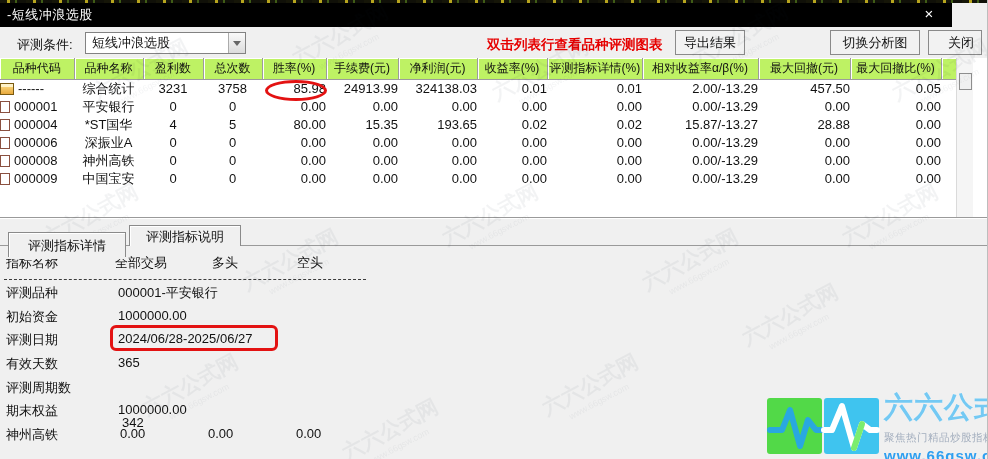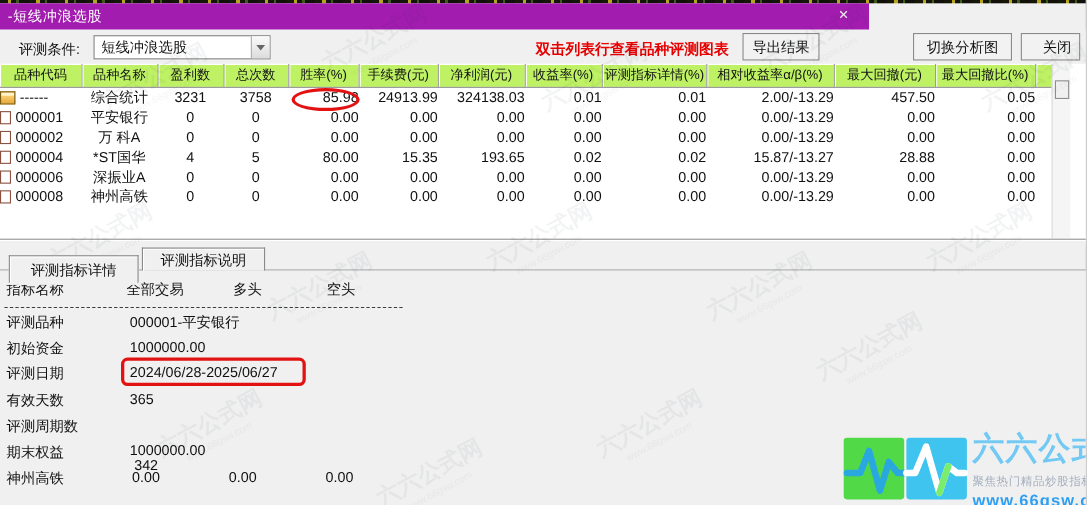--- a/index.html
+++ b/index.html
@@ -8,22 +8,22 @@
     position:relative; width:988px; height:459px; overflow:hidden;
     background:#f0f0f0; font-family:"Liberation Sans","DejaVu Sans",sans-serif;
     font-size:13px; color:#111; border-right:1px solid #bdbdbd;
   }
   
   .top-strip{
     position:absolute; left:0; top:0; width:988px; height:3px;
     background:repeating-linear-gradient(90deg,#161608 0 7px,#b7a51e 7px 10px,#14140a 10px 15px,#3f5c16 15px 17px,#101008 17px 26px);
   }
   .titlebar{
-    position:absolute; left:0; top:3px; width:790px; height:24px;
-    background:#a21caf; color:#fff; display:flex; align-items:center;
+    position:absolute; left:0; top:3px; width:952px; height:24px;
+    background:#000000; color:#fff; display:flex; align-items:center;
   }
   .titlebar .title{ padding-left:7px; font-size:13px; letter-spacing:.5px; }
   .close-x{
     position:absolute; right:14px; top:2px; color:#fff; font-size:15px;
     width:18px; text-align:center; cursor:default;
   }
   
   .condbar{ position:absolute; left:0; top:27px; width:988px; height:31px; background:#f0f0f0; }
   .cond-label{ position:absolute; left:17px; top:9px; }
   .dropdown{
@@ -229,40 +229,20 @@
             <td class="ar">0.00</td>
             <td class="ar">0.00/-13.29</td>
             <td class="ar">0.00</td>
             <td class="ar">0.00</td>
             <td></td>
           </tr>
           <tr>
             <td class="al">
               <span class="code-cell">
                 <span class="icon-file"></span>
-                <span>000002</span>
-              </span>
-            </td>
-            <td class="ac">万 科A</td>
-            <td class="ac">0</td>
-            <td class="ac">0</td>
-            <td class="ar">0.00</td>
-            <td class="ar">0.00</td>
-            <td class="ar">0.00</td>
-            <td class="ar">0.00</td>
-            <td class="ar">0.00</td>
-            <td class="ar">0.00/-13.29</td>
-            <td class="ar">0.00</td>
-            <td class="ar">0.00</td>
-            <td></td>
-          </tr>
-          <tr>
-            <td class="al">
-              <span class="code-cell">
-                <span class="icon-file"></span>
                 <span>000004</span>
               </span>
             </td>
             <td class="ac">*ST国华</td>
             <td class="ac">4</td>
             <td class="ac">5</td>
             <td class="ar">80.00</td>
             <td class="ar">15.35</td>
             <td class="ar">193.65</td>
             <td class="ar">0.02</td>
@@ -293,20 +273,40 @@
             <td></td>
           </tr>
           <tr>
             <td class="al">
               <span class="code-cell">
                 <span class="icon-file"></span>
                 <span>000008</span>
               </span>
             </td>
             <td class="ac">神州高铁</td>
+            <td class="ac">0</td>
+            <td class="ac">0</td>
+            <td class="ar">0.00</td>
+            <td class="ar">0.00</td>
+            <td class="ar">0.00</td>
+            <td class="ar">0.00</td>
+            <td class="ar">0.00</td>
+            <td class="ar">0.00/-13.29</td>
+            <td class="ar">0.00</td>
+            <td class="ar">0.00</td>
+            <td></td>
+          </tr>
+          <tr>
+            <td class="al">
+              <span class="code-cell">
+                <span class="icon-file"></span>
+                <span>000009</span>
+              </span>
+            </td>
+            <td class="ac">中国宝安</td>
             <td class="ac">0</td>
             <td class="ac">0</td>
             <td class="ar">0.00</td>
             <td class="ar">0.00</td>
             <td class="ar">0.00</td>
             <td class="ar">0.00</td>
             <td class="ar">0.00</td>
             <td class="ar">0.00/-13.29</td>
             <td class="ar">0.00</td>
             <td class="ar">0.00</td>

